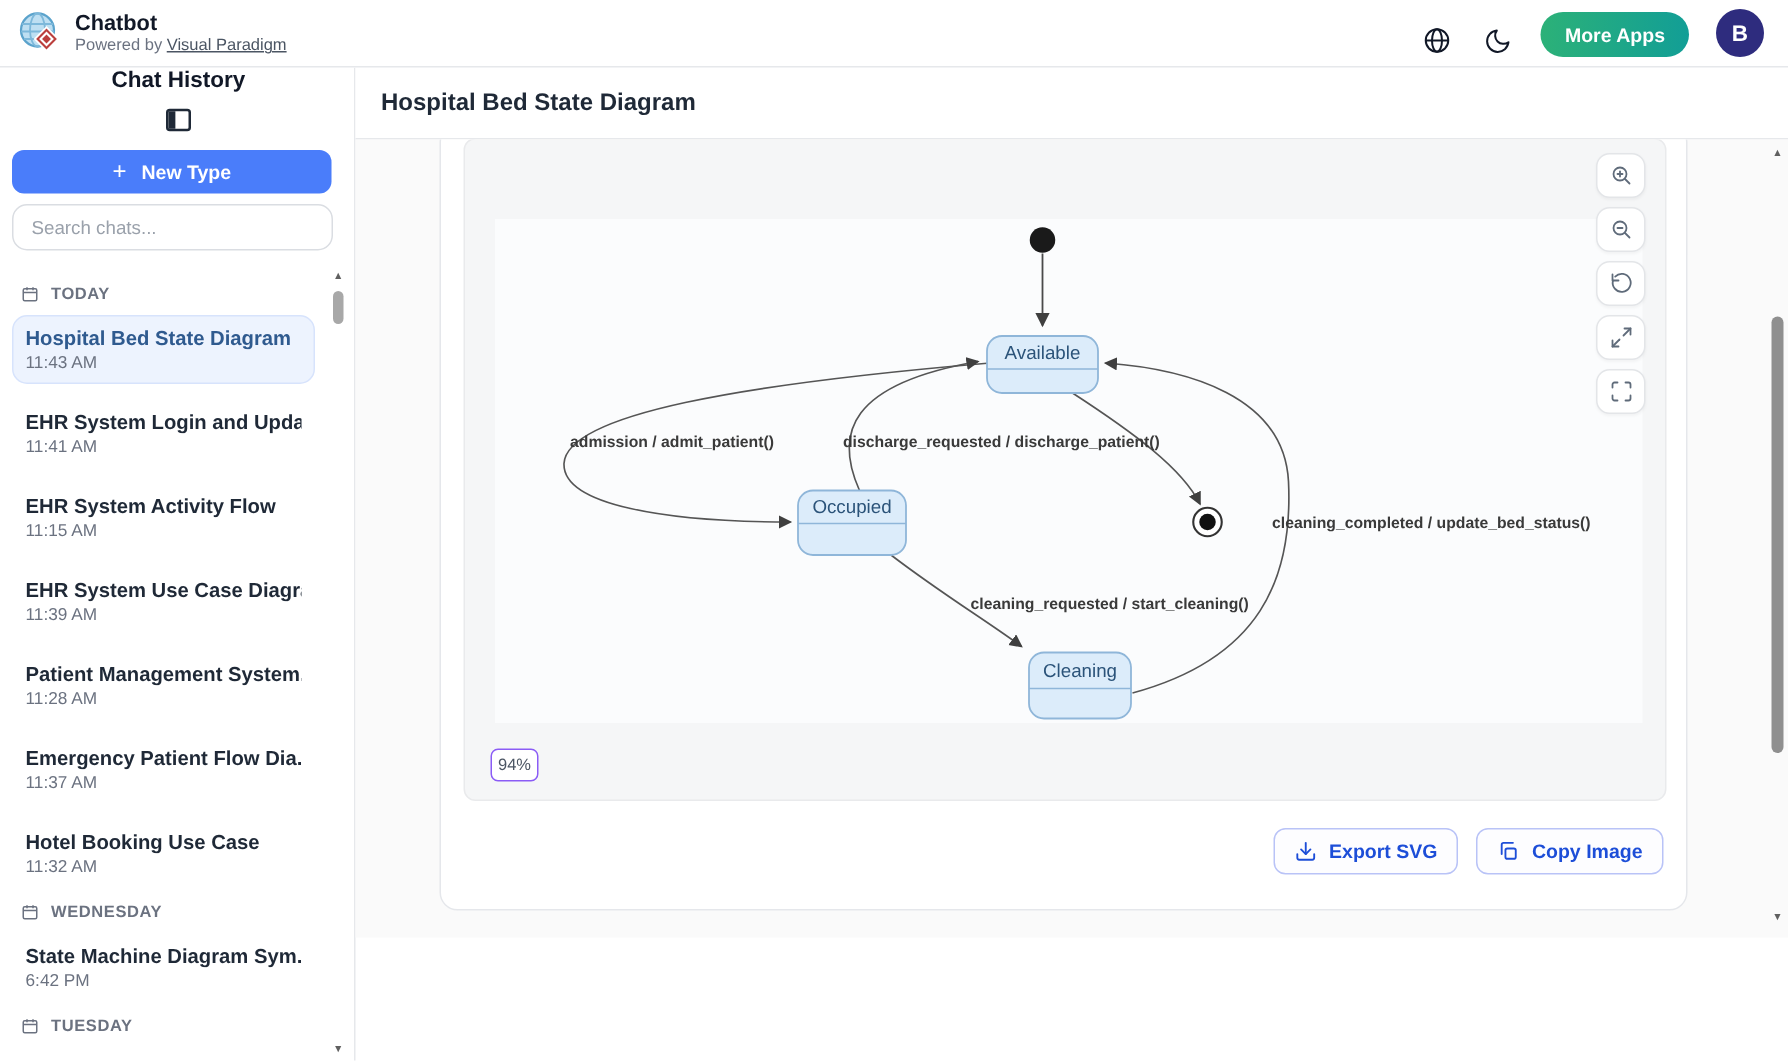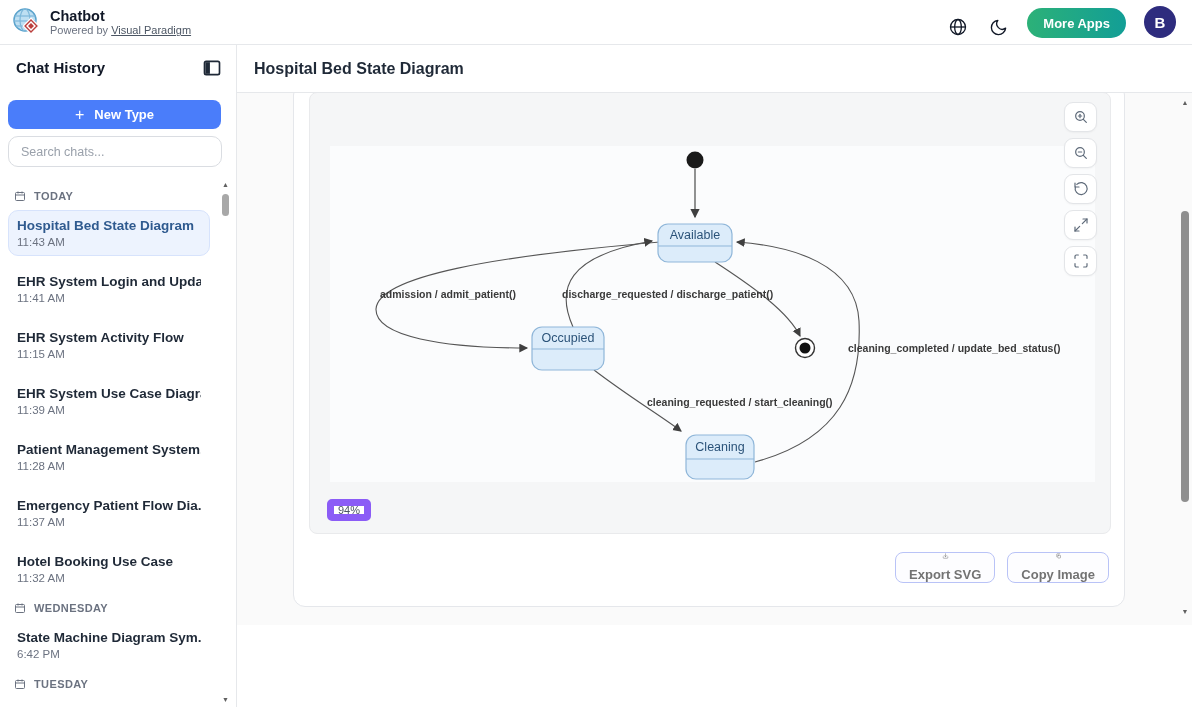--- a/index.html
+++ b/index.html
@@ -11,21 +11,21 @@
   .brand-text .t1 { font-size:14.5px; font-weight:700; color:#111827; line-height:1.15; }
   .brand-text .t2 { font-size:11px; color:#6b7280; }
   .brand-text .t2 a { color:#4b5563; text-decoration:underline; cursor:pointer; }
   .header-right { display:flex; align-items:flex-end; gap:18px; }
   .hicon { width:22px; height:22px; display:flex; align-items:center; justify-content:center; cursor:pointer; }
   .more-apps { background:linear-gradient(90deg,#2cb178,#129e96); color:#fff; font-size:13px; font-weight:700; height:30px; padding:0 16px; border:none; border-radius:16px; cursor:pointer; }
   .avatar { width:32px; height:32px; border-radius:50%; background:#2e2c7e; color:#fff; font-weight:700; font-size:15px; display:flex; align-items:center; justify-content:center; cursor:pointer; }
 
   
   .sidebar { position:absolute; left:0; top:45px; width:237px; height:662px; background:#fff; border-right:1px solid #e6e8eb; overflow:hidden; }
-  .sb-head { height:45px; display:flex; align-items:center; justify-content:space-between; padding:0 14px 0 16px; }
+  .sb-head { height:45px; display:flex; align-items:center; justify-content:space-between; padding:0 14px 0 16px;flex-direction:column; }
   .sb-title { font-size:15px; font-weight:700; color:#111827; }
   .collapse-btn { width:20px; height:20px; cursor:pointer; }
   .new-chat { position:absolute; left:8px; top:55px; width:213px; height:29px; background:#4a7dfa; color:#fff; border:none; border-radius:8px; font-size:13px; font-weight:700; cursor:pointer; display:flex; align-items:center; justify-content:center; gap:10px; }
   .new-chat .plus { font-size:16px; font-weight:400; }
   .search-input { position:absolute; left:8px; top:91px; width:214px; height:31px; border:1px solid #dadde2; border-radius:10px; padding:0 12px; font-size:12.5px; color:#374151; font-family:"Liberation Sans",sans-serif; }
   .search-input::placeholder { color:#9aa1ab; }
   .chat-list { position:absolute; left:0; top:133px; width:218px; bottom:0; overflow:hidden; padding:4px 0 0 0; }
   .group-label { display:flex; align-items:center; gap:8px; margin:8px 8px 8px 14px; color:#6b7280; font-size:11px; font-weight:700; letter-spacing:.4px; }
   .chat-item { margin:2px 8px 10px 8px; padding:7px 8px; border-radius:10px; cursor:pointer; border:1px solid transparent; }
   .chat-item .ci-title { font-size:13.5px; font-weight:600; color:#1f2937; white-space:nowrap; overflow:hidden; }
@@ -42,25 +42,25 @@
 
   
   .main { position:absolute; left:237px; top:45px; right:0; bottom:0; }
   .main-head { height:48px; background:#fff; border-bottom:1px solid #e6e8eb; display:flex; align-items:center; padding-left:17px; }
   .main-title { font-size:16px; font-weight:700; color:#1f2937; }
   .chat-region { position:absolute; left:0; top:48px; right:0; height:532px; background:#fafafa; overflow:hidden; }
 
   .msg-card { position:absolute; left:56px; top:-10px; width:832px; height:524px; background:#fff; border:1px solid #e5e7eb; border-radius:12px; }
   .diagram-box { position:absolute; left:15px; top:8px; width:802px; height:442px; background:#f5f6f7; border:1px solid #e9eaec; border-radius:8px; }
   .diagram-canvas { position:absolute; left:20px; top:53px; width:765px; height:336px; background:#fbfcfd; overflow:hidden; }
-  .zoom-badge { position:absolute; left:17px; top:406px; min-width:31px; height:22px; background:#fff; border:7px solid #8b5cf6; border-radius:5px; font-size:11px; color:#4b5563; display:flex; align-items:center; justify-content:center; padding:0 4px; }
+  .zoom-badge { position:absolute; left:17px; top:406px; min-width:31px; height:22px; background:#fff; border:1px solid #8b5cf6; border-radius:5px; font-size:11px; color:#4b5563; display:flex; align-items:center; justify-content:center; padding:0 4px; }
   .tools { position:absolute; left:754px; top:9px; display:flex; flex-direction:column; gap:6px; }
   .tool-btn { width:33px; height:30px; background:#fff; border:1px solid #e3e5e8; border-radius:9px; display:flex; align-items:center; justify-content:center; cursor:pointer; box-shadow:0 1px 2px rgba(0,0,0,.04); color:#5f6b7a; }
   .actions-row { position:absolute; top:468px; right:15px; display:flex; gap:12px; }
-  .action-btn { height:31px; display:flex; align-items:center; gap:8px; background:#fdfdff; border:1px solid #b9c3f7; border-radius:8px; color:#737373; font-size:13px; font-weight:600; padding:0 13px; cursor:pointer; font-family:"Liberation Sans",sans-serif;flex-direction:column; }
+  .action-btn { height:31px; display:flex; align-items:center; gap:8px; background:#fdfdff; border:1px solid #b9c3f7; border-radius:8px; color:#1d4ed8; font-size:13px; font-weight:600; padding:0 13px; cursor:pointer; font-family:"Liberation Sans",sans-serif; }
 
   
   .composer { position:absolute; left:0; right:0; bottom:0; height:82px; background:#fff; border-top:1px solid #e7e9ec; }
   .composer textarea { position:absolute; left:16px; top:8px; width:872px; height:58px; resize:none; border:1px solid #d8dbe0; border-radius:10px; padding:11px 14px; font-size:13px; color:#374151; font-family:"Liberation Sans",sans-serif; outline:none; }
   .composer textarea::placeholder { color:#9aa1ab; }
   .send-btn { position:absolute; left:896px; top:32px; width:36px; height:36px; border-radius:50%; background:#a7bdf9; border:none; display:flex; align-items:center; justify-content:center; cursor:pointer; }
 
   svg.icon { display:block; }
   text { font-family:"Liberation Sans",sans-serif; }
   .trans-label { font-size:10.5px; font-weight:700; fill:#3a3a3a; }

